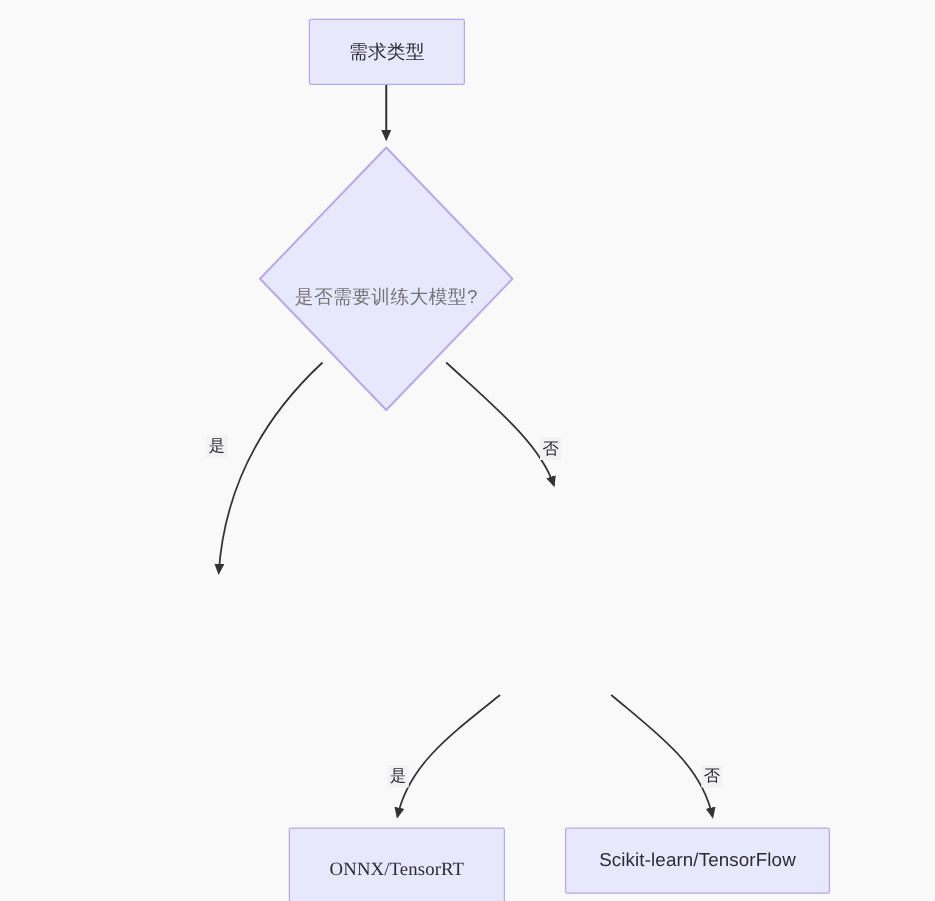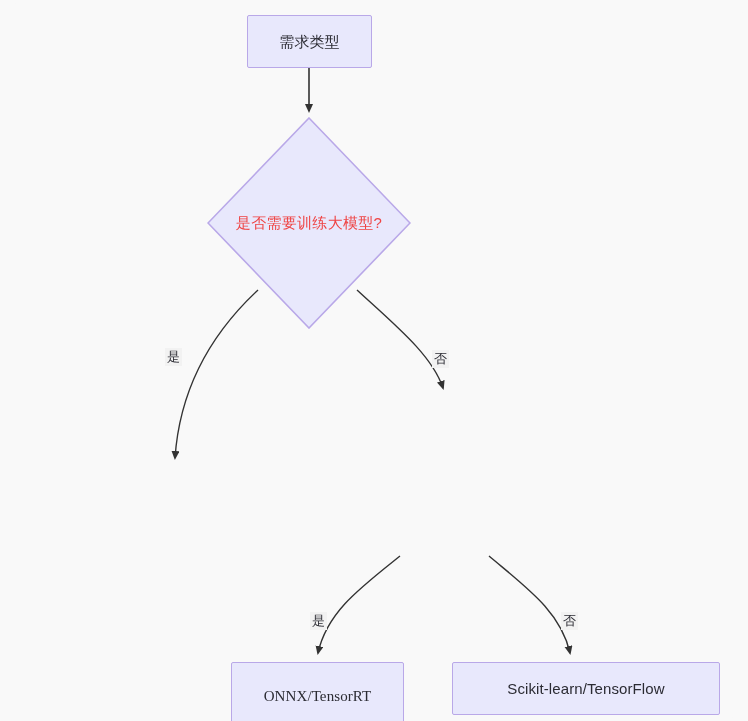--- a/index.html
+++ b/index.html
@@ -45,27 +45,27 @@
     position: absolute;
   }
   .diamond-wrap svg {
     position: absolute;
     left: 0;
     top: 0;
   }
   .diamond-label {
     position: absolute;
     left: 0;
-    top: 0;
+    top: 14px;
     width: 100%;
     height: 100%;
     display: flex;
     align-items: center;
     justify-content: center;
-    color: #ef4444;
+    color: #737373;
     font-size: 15px;
     white-space: nowrap;
     letter-spacing: 0.3px;
     text-align: right;
   }
   .edge-label {
     position: absolute;
     background: #f2f2f2;
     color: #2b2b33;
     font-size: 13px;
@@ -107,21 +107,21 @@
     </svg>
     <div class="diamond-label">是否需要训练大模型?</div>
   </div>
 
 
 
   <div class="node rect-node" style="left:231px; top:662px; width:173px; height:67px;font-family:Liberation Serif, serif;">
     <span>ONNX/TensorRT</span>
   </div>
 
-  <div class="node rect-node" style="left:452px; top:662px; width:268px; height:53px;">
+  <div class="node rect-node" style="left:452px; top:662px; width:212px; height:53px;">
     <span>Scikit-learn/TensorFlow</span>
   </div>
 
   <div class="edge-label" style="left:165px; top:348px;">是</div>
 
   <div class="edge-label" style="left:432px; top:350px;">否</div>
 
   <div class="edge-label" style="left:310px; top:612px;">是</div>
 
   <div class="edge-label" style="left:561px; top:612px;">否</div>

